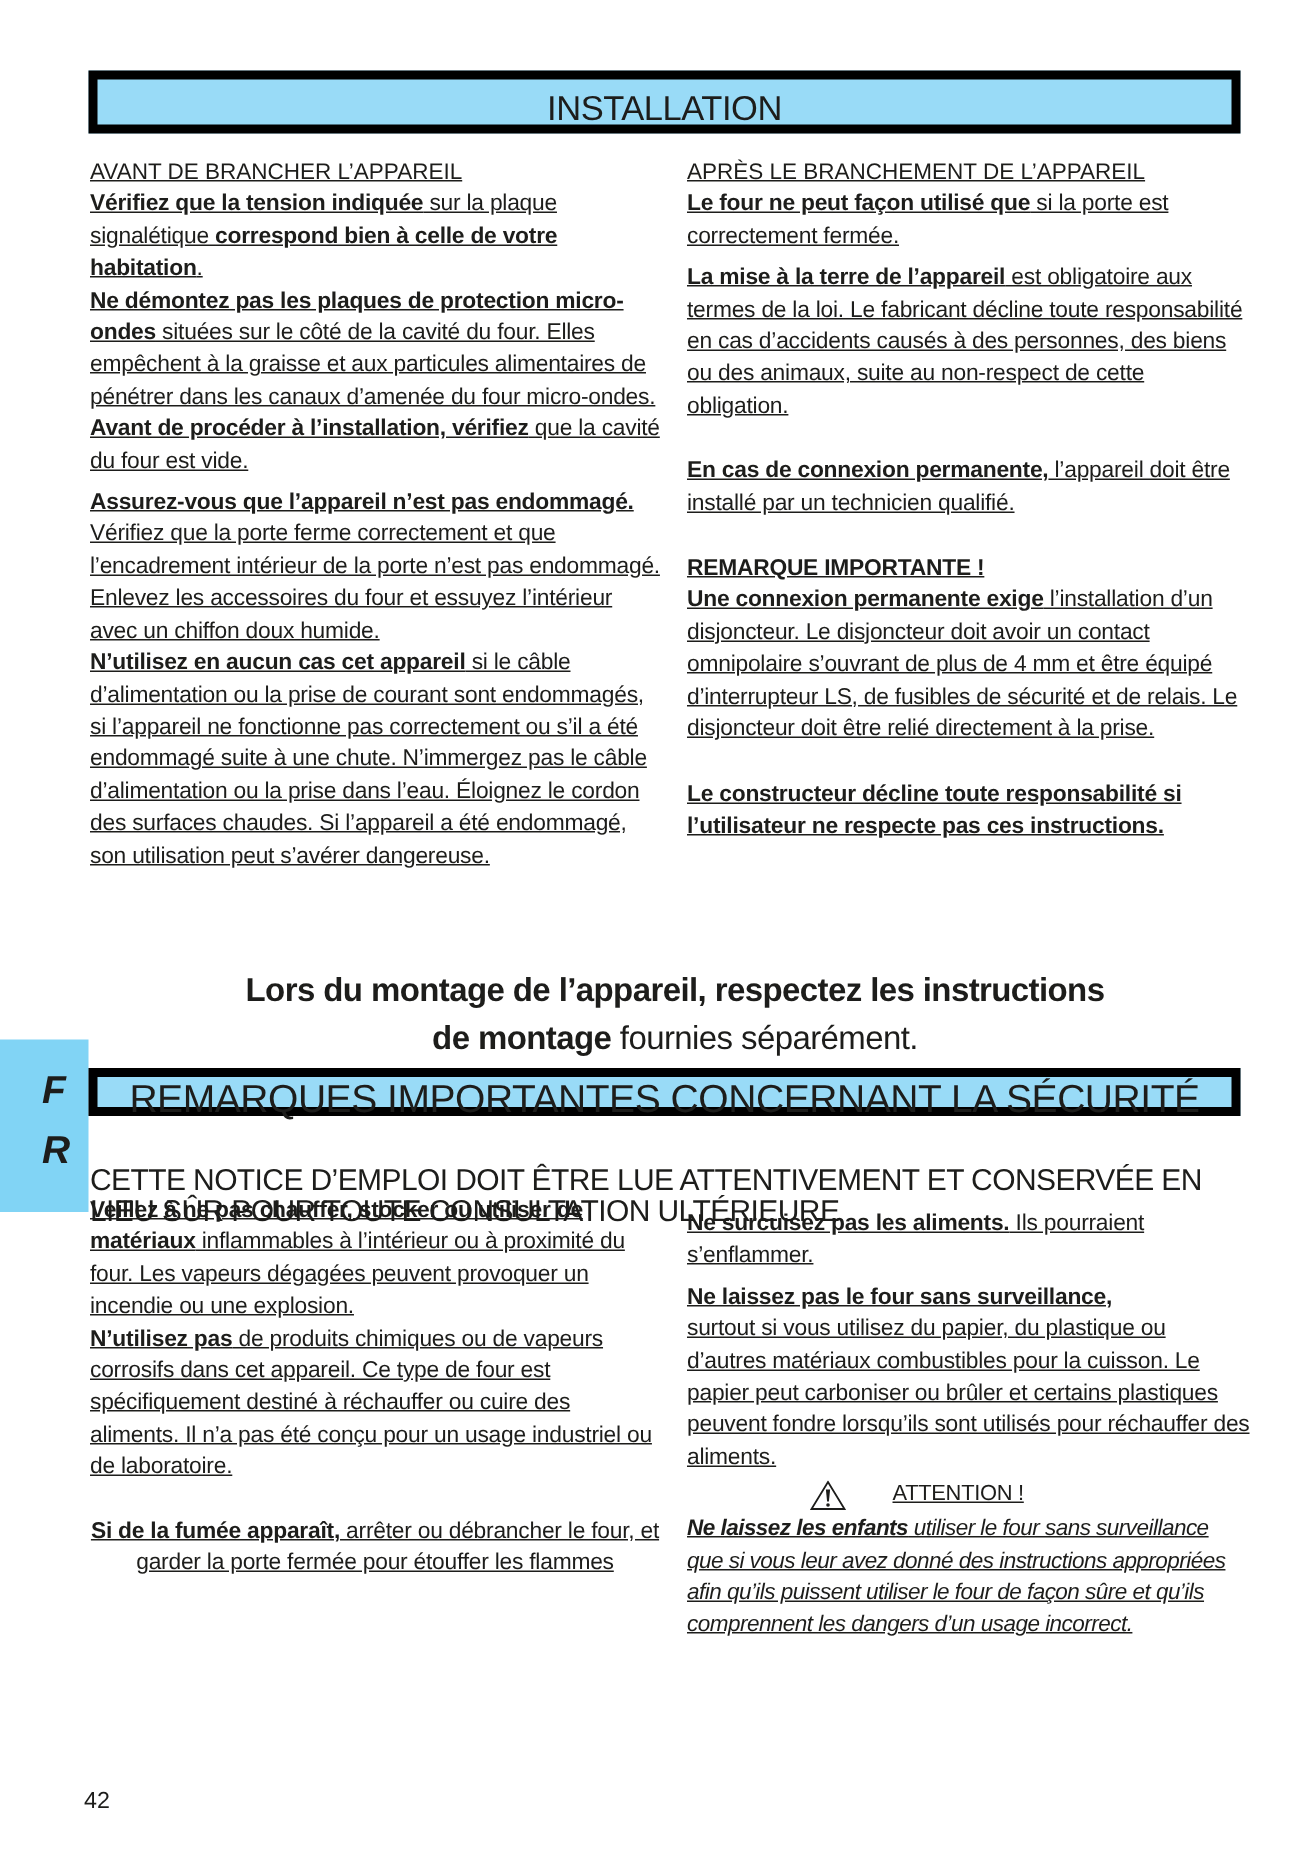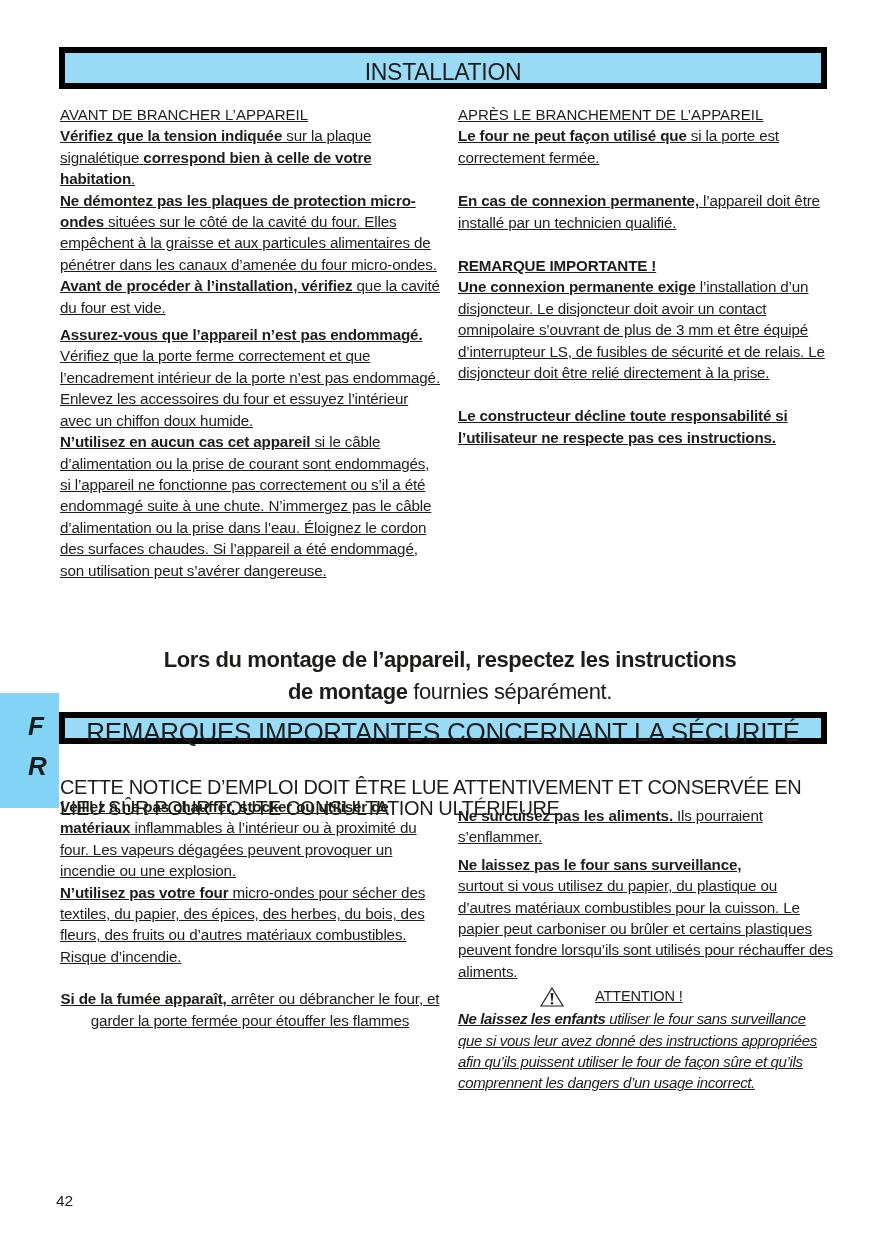--- a/index.html
+++ b/index.html
@@ -122,43 +122,44 @@
   <p><b>Vérifiez que la tension indiquée</b><span> sur la plaque signalétique </span><b>correspond bien à celle de votre habitation</b><span>.</span></p>
   <p><b>Ne démontez pas les plaques de protection micro-ondes</b><span> situées sur le côté de la cavité du four. Elles empêchent à la graisse et aux particules alimentaires de pénétrer dans les canaux d’amenée du four micro-ondes.</span></p>
   <p><b>Avant de procéder à l’installation, vérifiez</b><span> que la cavité du four est vide.</span></p>
   <p class="sp"><b>Assurez-vous que l’appareil n’est pas endommagé.</b><span> Vérifiez que la porte ferme correctement et que l’encadrement intérieur de la porte n’est pas endommagé. Enlevez les accessoires du four et essuyez l’intérieur avec un chiffon doux humide.</span></p>
   <p><b>N’utilisez en aucun cas cet appareil</b><span> si le câble d’alimentation ou la prise de courant sont endommagés, si l’appareil ne fonctionne pas correctement ou s’il a été endommagé suite à une chute. N’immergez pas le câble d’alimentation ou la prise dans l’eau. Éloignez le cordon des surfaces chaudes. Si l’appareil a été endommagé, son utilisation peut s’avérer dangereuse.</span></p>
 </div>
 
 <div class="col col-right-top">
   <p class="heading-caps">APRÈS LE BRANCHEMENT DE L’APPAREIL</p>
   <p><b>Le four ne peut façon utilisé que</b><span> si la porte est correctement fermée.</span></p>
+  <p class="sp"><b>La mise à la terre de l’appareil</b><span> est obligatoire aux termes de la loi. Le fabricant décline toute responsabilité en cas d’accidents causés à des personnes, des biens ou des animaux, suite au non-respect de cette obligation.</span></p>
   <p class="gap2"><b>En cas de connexion permanente,</b><span> l’appareil doit être installé par un technicien qualifié.</span></p>
   <p class="gap2"><b>REMARQUE IMPORTANTE !</b></p>
-  <p><b>Une connexion permanente exige</b><span> l’installation d’un disjoncteur. Le disjoncteur doit avoir un contact omnipolaire s’ouvrant de plus de 3 mm et être équipé d’interrupteur LS, de fusibles de sécurité et de relais. Le disjoncteur doit être relié directement à la prise.</span></p>
+  <p><b>Une connexion permanente exige</b><span> l’installation d’un disjoncteur. Le disjoncteur doit avoir un contact omnipolaire s’ouvrant de plus de 4 mm et être équipé d’interrupteur LS, de fusibles de sécurité et de relais. Le disjoncteur doit être relié directement à la prise.</span></p>
   <p class="gap2"><b>Le constructeur décline toute responsabilité si l’utilisateur ne respecte pas ces instructions.</b></p>
 </div>
 
 <div class="montage">
   <b>Lors du montage de l’appareil, respectez les instructions de montage</b><span> fournies séparément.</span>
 </div>
 
 <div class="fr-tab"></div>
 <span class="fr-letter fr-f">F</span>
 <span class="fr-letter fr-r">R</span>
 
 <div class="band band-securite">
   <span>REMARQUES IMPORTANTES CONCERNANT LA SÉCURITÉ</span>
 </div>
 
 <p class="notice">CETTE NOTICE D’EMPLOI DOIT ÊTRE LUE ATTENTIVEMENT ET CONSERVÉE EN LIEU SÛR POUR TOUTE CONSULTATION ULTÉRIEURE</p>
 
 <div class="col col-left-bot">
   <p><b>Veillez à ne pas chauffer, stocker ou utiliser de matériaux</b><span> inflammables à l’intérieur ou à proximité du four. Les vapeurs dégagées peuvent provoquer un incendie ou une explosion.</span></p>
-  <p><b>N’utilisez pas votre four</b><span> micro-ondes pour sécher des textiles, du papier, des épices, des herbes, du bois, des fleurs, des fruits ou d’autres matériaux combustibles. Risque d’incendie.</span></p>
+  <p><b>N’utilisez pas</b><span> de produits chimiques ou de vapeurs corrosifs dans cet appareil. Ce type de four est spécifiquement destiné à réchauffer ou cuire des aliments. Il n’a pas été conçu pour un usage industriel ou de laboratoire.</span></p>
   <p class="gap"><b>Si de la fumée apparaît,</b><span> arrêter ou débrancher le four, et garder la porte fermée pour étouffer les flammes</span></p>
 </div>
 
 <div class="col col-right-bot">
   <p><b>Ne surcuisez pas les aliments.</b><span> Ils pourraient s’enflammer.</span></p>
   <p class="sp"><b>Ne laissez pas le four sans surveillance,</b><br><span> surtout si vous utilisez du papier, du plastique ou d’autres matériaux combustibles pour la cuisson. Le papier peut carboniser ou brûler et certains plastiques peuvent fondre lorsqu’ils sont utilisés pour réchauffer des aliments.</span></p>
   <div class="attention-row">
     <svg class="warn-icon" viewBox="0 0 24 20">
       <polygon points="12,1 23,19 1,19" fill="none" stroke="#1d1d1b" stroke-width="1.2"></polygon>
       <polygon points="10.6,6 13.4,6 12.6,14 11.4,14" fill="#1d1d1b"></polygon>

